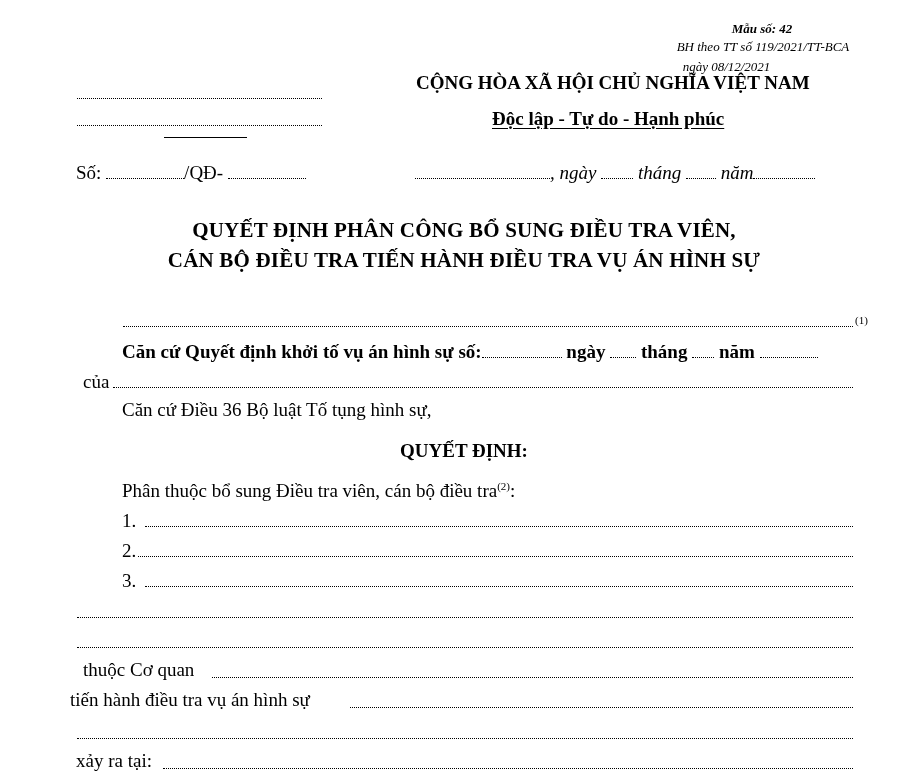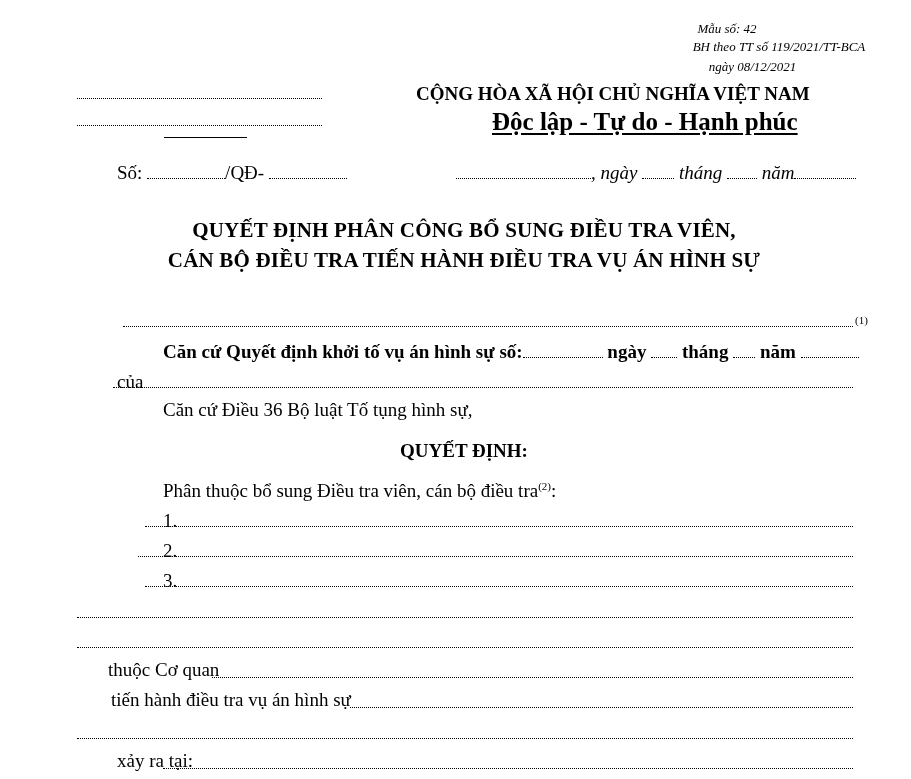--- a/index.html
+++ b/index.html
@@ -32,45 +32,45 @@
     font-size: 13px;
     text-align: center;
     line-height: 1;
   }
   .nation {
     font-weight: bold;
     font-size: 19px;
   }
   .motto {
     font-weight: bold;
-    font-size: 25px;
+    font-size: 19px;
     text-decoration: underline;
     text-underline-offset: 3px;
   }
-  .body-text { font-size: 19px; margin-left: 41px; }
+  .body-text { font-size: 19px; }
   .title {
     font-weight: bold;
     font-size: 21px;
     text-align: center;
     letter-spacing: 0.2px;
   }
   sup.fn { font-size: 11px; vertical-align: 7px; line-height: 0; }
 </style>
 </head>
 <body>
 
-<div class="abs form-code" style="left:672px; top:22px; width:110px;">Mẫu số: 42</div>
-<div class="abs form-code" style="left:674px; top:40px; width:210px;">BH theo TT số 119/2021/TT-BCA</div>
-<div class="abs form-code" style="left:690px; top:60px; width:125px;">ngày 08/12/2021</div>
+<div class="abs form-code" style="left:707px; top:22px; width:110px;font-weight:bold;">Mẫu số: 42</div>
+<div class="abs form-code" style="left:658px; top:40px; width:210px;">BH theo TT số 119/2021/TT-BCA</div>
+<div class="abs form-code" style="left:664px; top:60px; width:125px;">ngày 08/12/2021</div>
 
 <div class="dotline" style="left:77px; top:98px; width:245px;"></div>
 <div class="dotline" style="left:77px; top:125px; width:245px;"></div>
 <div class="abs" style="left:164px; top:137px; width:83px; height:0; border-top:1.5px solid #000;"></div>
 
-<div class="abs nation" style="left:416px; top:83px;">CỘNG HÒA XÃ HỘI CHỦ NGHĨA VIỆT NAM</div>
+<div class="abs nation" style="left:416px; top:72px;">CỘNG HÒA XÃ HỘI CHỦ NGHĨA VIỆT NAM</div>
 <div class="abs motto" style="left:492px; top:108px;">Độc lập - Tự do - Hạnh phúc</div>
 
 <div class="abs body-text" style="left:76px; top:162px;">
   <span>Số:</span>
   <span class="dots" style="width:78px;"></span><span>/QĐ-</span>
   <span class="dots" style="width:78px;"></span>
 </div>
 <div class="abs body-text" style="left:415px; top:162px; font-style:italic;">
   <span class="dots" style="width:135px;"></span><span>,</span>
   <span>ngày</span>
@@ -89,42 +89,42 @@
 <div class="abs body-text" style="left:122px; top:341px;font-weight:bold;">
   <span>Căn cứ Quyết định khởi tố vụ án hình sự số:</span><span class="dots" style="width:80px;"></span>
   <span>ngày</span>
   <span class="dots" style="width:26px;"></span>
   <span>tháng</span>
   <span class="dots" style="width:22px;"></span>
   <span>năm</span>
   <span class="dots" style="width:58px;"></span>
 </div>
 
-<div class="abs body-text" style="left:76px; top:371px;">của</div>
+<div class="abs body-text" style="left:83px; top:371px;">của</div>
 <div class="dotline" style="left:113px; top:387px; width:740px;"></div>
 
 <div class="abs body-text" style="left:122px; top:399px;text-align:center;">Căn cứ Điều 36 Bộ luật Tố tụng hình sự,</div>
 
 <div class="abs" style="left:0; top:440px; width:928px; text-align:center; font-weight:bold; font-size:19px;">QUYẾT ĐỊNH:</div>
 
 <div class="abs body-text" style="left:122px; top:480px;">
   <span>Phân thuộc bổ sung Điều tra viên, cán bộ điều tra</span><sup class="fn">(2)</sup><span>:</span>
 </div>
 
 <div class="abs body-text" style="left:122px; top:510px;">1.</div>
 <div class="dotline" style="left:145px; top:526px; width:708px;"></div>
 <div class="abs body-text" style="left:122px; top:540px;">2.</div>
 <div class="dotline" style="left:138px; top:556px; width:715px;"></div>
 <div class="abs body-text" style="left:122px; top:570px;">3.</div>
 <div class="dotline" style="left:145px; top:586px; width:708px;"></div>
 
 <div class="dotline" style="left:77px; top:617px; width:776px;"></div>
 <div class="dotline" style="left:77px; top:647px; width:776px;"></div>
 
-<div class="abs body-text" style="left:67px; top:659px;">thuộc Cơ quan</div>
+<div class="abs body-text" style="left:83px; top:659px;">thuộc Cơ quan</div>
 <div class="dotline" style="left:212px; top:677px; width:641px;"></div>
 
 <div class="abs body-text" style="left:70px; top:689px;">tiến hành điều tra vụ án hình sự</div>
 <div class="dotline" style="left:350px; top:707px; width:503px;"></div>
 
 <div class="dotline" style="left:77px; top:738px; width:776px;"></div>
 
 <div class="abs body-text" style="left:76px; top:750px;">xảy ra tại:</div>
 <div class="dotline" style="left:163px; top:768px; width:690px;"></div>
 

